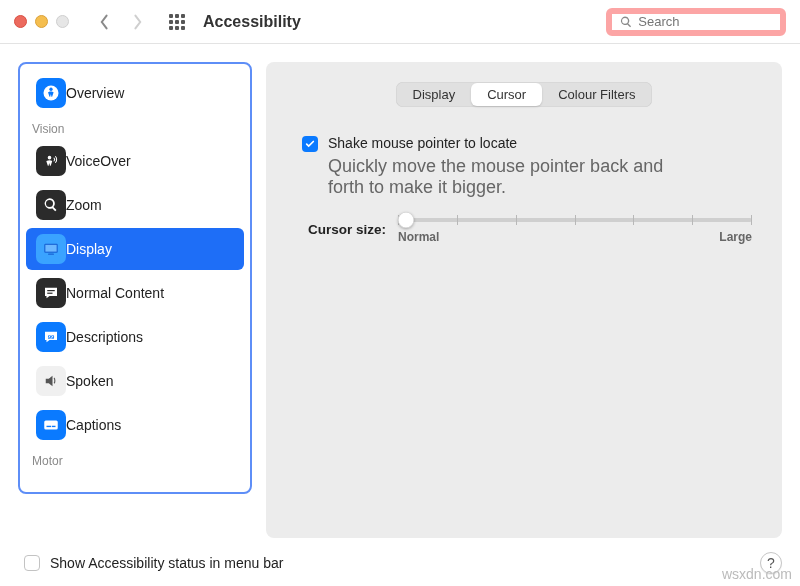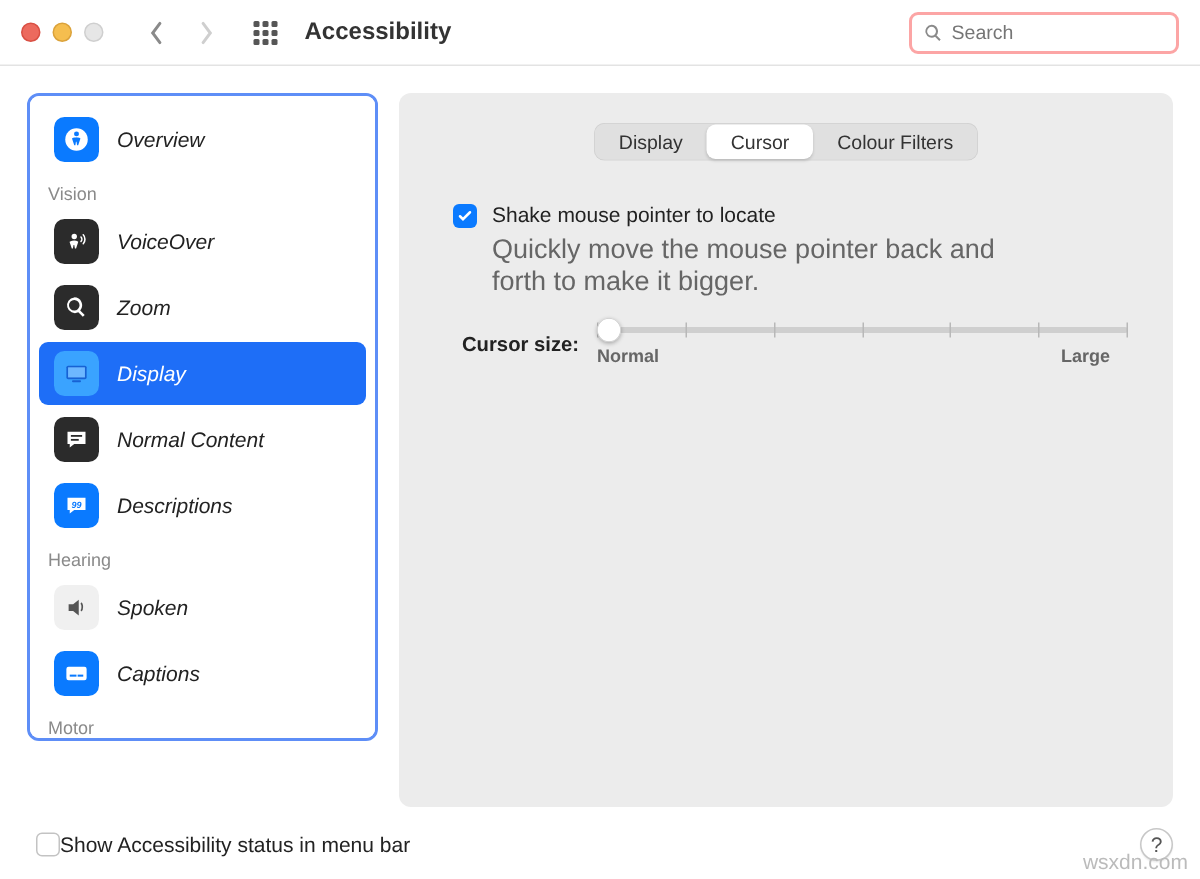--- a/index.html
+++ b/index.html
@@ -25,40 +25,39 @@
   .traffic { display:flex; gap:8px; }
   .dot { width:13px; height:13px; border-radius:50%; }
   .dot.red { background:#ec6a5e; border:0.5px solid #d94f43; }
   .dot.yel { background:#f5be4f; border:0.5px solid #dba23a; }
   .dot.grn { background:#e6e6e6; border:0.5px solid #cfcfcf; }
   .navbtns { display:flex; gap:4px; margin-left:10px; }
   .navbtn { width:28px; height:28px; display:flex; align-items:center; justify-content:center; border-radius:6px; color:#8a8a8a; }
   .apps-icon { display:grid; grid-template-columns:repeat(3,4px); grid-template-rows:repeat(3,4px); gap:2px; }
   .apps-icon span { background:#565656; border-radius:1px; }
   .title { font-weight:600; font-size:16px; color:#333; }
-  .search { margin-left:auto; width:180px; height:28px; border:2px solid #fca5a5; border-radius:6px; display:flex; align-items:center; padding:0 8px; gap:6px; color:#9a9a9a; background:#fff; }
+  .search { margin-left:auto; width:180px; height:28px; border:6px solid #fca5a5; border-radius:6px; display:flex; align-items:center; padding:0 8px; gap:6px; color:#9a9a9a; background:#fff; }
   .search svg { width:14px; height:14px; fill:#8a8a8a; }
   .search input { border:none; outline:none; font-size:13px; background:transparent; width:100%; color:#333; }
 
   .content { flex:1; display:flex; padding:18px 18px 8px 18px; gap:14px; }
   .sidebar {
     width:234px; height:432px;
     border:2.5px solid #5e8ef7;
     border-radius:8px;
     background:#fff;
     overflow:auto;
     padding:6px 0 10px 0;
   }
   .cat { font-size:12px; color:#8a8a8a; font-weight:500; padding:6px 12px 2px 12px; }
   .item {
-    display:flex; align-items:center; gap:12px;
+    display:flex; align-items:center; 
     padding:6px 10px; margin:2px 6px;
     border-radius:6px; font-size:14px; color:#222;
     cursor:default;
-    font-style:italic;
   }
   .item.selected { background:#1e6ef7; color:#fff; }
   .icon {
     width:30px; height:30px; border-radius:7px;
     display:flex; align-items:center; justify-content:center;
     flex-shrink:0;
   }
   .icon svg { width:18px; height:18px; }
 
   .main {
@@ -83,24 +82,24 @@
   .chk-label { font-size:14px; color:#222; }
   .chk-desc { font-size:18px; color:#666; margin:4px 0 20px 26px; max-width:370px; }
 
   .slider-row { display:flex; align-items:center; gap:12px; margin-left:6px;font-weight:bold; }
   .slider-label { font-size:13.5px; color:#222; }
   .slider-container { flex:1; position:relative; padding-bottom:18px; }
   .track { position:relative; height:4px; background:#cfcfcf; border-radius:2px; }
   .ticks { position:absolute; top:-3px; left:0; right:0; display:flex; justify-content:space-between; }
   .tick { width:1px; height:10px; background:#b8b8b8; }
   .thumb { position:absolute; top:-6.5px; left:0; width:16px; height:16px; border-radius:50%; background:#fff; box-shadow:0 1px 3px rgba(0,0,0,0.3), inset 0 0 0 0.5px #c8c8c8; }
-  .slider-ends { position:absolute; top:12px; left:0; right:12px; display:flex; justify-content:space-between; font-size:12px; color:#666; }
+  .slider-ends { position:absolute; top:12px; left:0; right:0; display:flex; justify-content:space-between; font-size:12px; color:#666; }
 
   .footer {
-    display:flex; align-items:center; padding:6px 18px 12px 24px; 
+    display:flex; align-items:center; padding:6px 18px 12px 24px; gap:10px;
   }
   .empty-chk { width:16px; height:16px; border:1px solid #c3c3c3; border-radius:4px; background:#fff; }
   .footer-label { font-size:14px; color:#222; }
   .help {
     margin-left:auto; width:22px; height:22px; border-radius:50%;
     border:1px solid #c7c7c7; background:#fff; display:flex; align-items:center; justify-content:center;
     font-size:14px; color:#555; box-shadow:0 1px 1px rgba(0,0,0,0.08);
   }
   .watermark { position:absolute; bottom:4px; right:8px; font-size:14px; color:#bbb; }
 </style>
@@ -208,21 +207,20 @@
     <div class="item">
       <div class="icon" style="background:#0a7aff">
         <svg viewBox="0 0 24 24" fill="#fff">
             <path d="M4 5h16v11H10l-4 3v-3H4z"></path>
             <text x="12" y="14" font-size="8" text-anchor="middle" fill="#0a7aff" font-weight="bold">99</text>
           </svg>
       </div>
       <span>Descriptions</span>
     </div>
 
-    <div class="cat">Hearing</div>
 
     <div class="item">
       <div class="icon" style="background:#f0f0f0">
         <svg viewBox="0 0 24 24">
             <path d="M5 9h4l5-4v14l-5-4H5z" fill="#555"></path>
             <path d="M16 8c1.5 1.2 1.5 5.8 0 7" stroke="#555" stroke-width="1.5" fill="none"></path>
           </svg>
       </div>
       <span>Spoken</span>
     </div>

